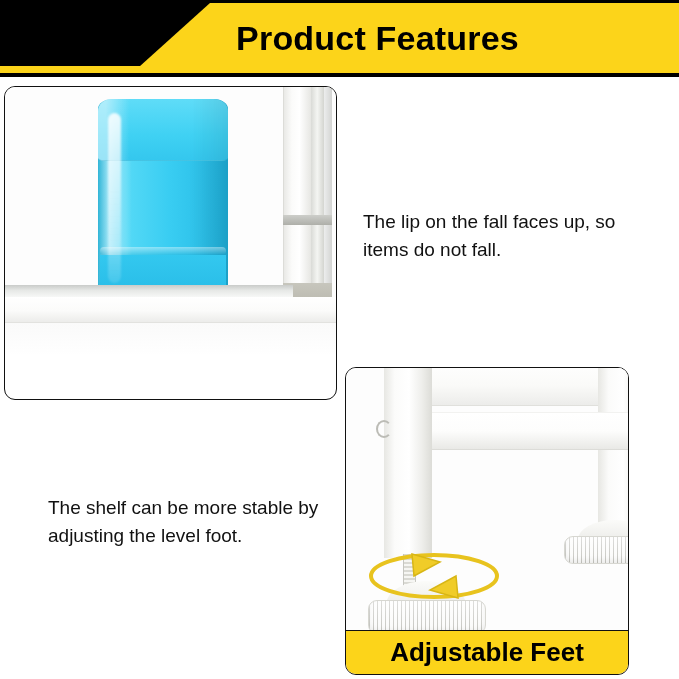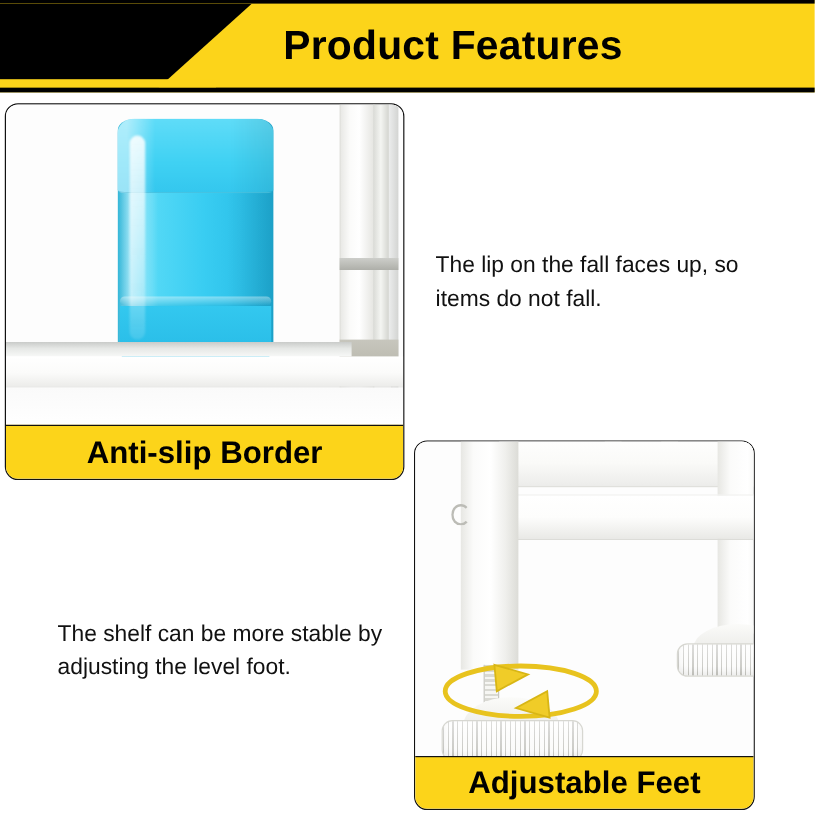--- a/index.html
+++ b/index.html
@@ -216,21 +216,21 @@
   }
 
   
   .body-text {
     position: absolute;
     font-size: 19px;
     line-height: 28px;
     color: #111;
   }
   #text-lip   { left: 363px; top: 208px; width: 290px; }
-  #text-level { left: 48px;  top: 515px; width: 300px; }
+  #text-level { left: 48px;  top: 494px; width: 300px; }
 
   
   .leg {
     position: absolute;
     background: linear-gradient(90deg,#e7e7e3 0%,#fbfbfa 22%,#ffffff 52%,#efefec 78%,#dcdcd7 100%);
   }
   #leg-left  { left: 38px; top: -6px; width: 48px; height: 196px; }
   #leg-right { left: 252px; top: -6px; width: 48px; height: 166px; }
 
   .rail-upper {
@@ -346,21 +346,20 @@
           <div class="bottle-cap"></div>
           <div class="bottle-gloss"></div>
         </div>
 
         <div class="shelf-lip-top"></div>
         <div class="shelf-lip-face"></div>
         <div class="shelf-under"></div>
 
       </div>
     </div>
-    <div class="panel-caption">Anti-slip Border</div>
   </div>
 
   <div class="panel" id="panel-feet">
     <div class="panel-photo">
       <div class="scene">
 
         <div class="screw-tab t1"></div>
         <div class="screw-tab t2"></div>
 
         <div class="rail-upper"></div>

